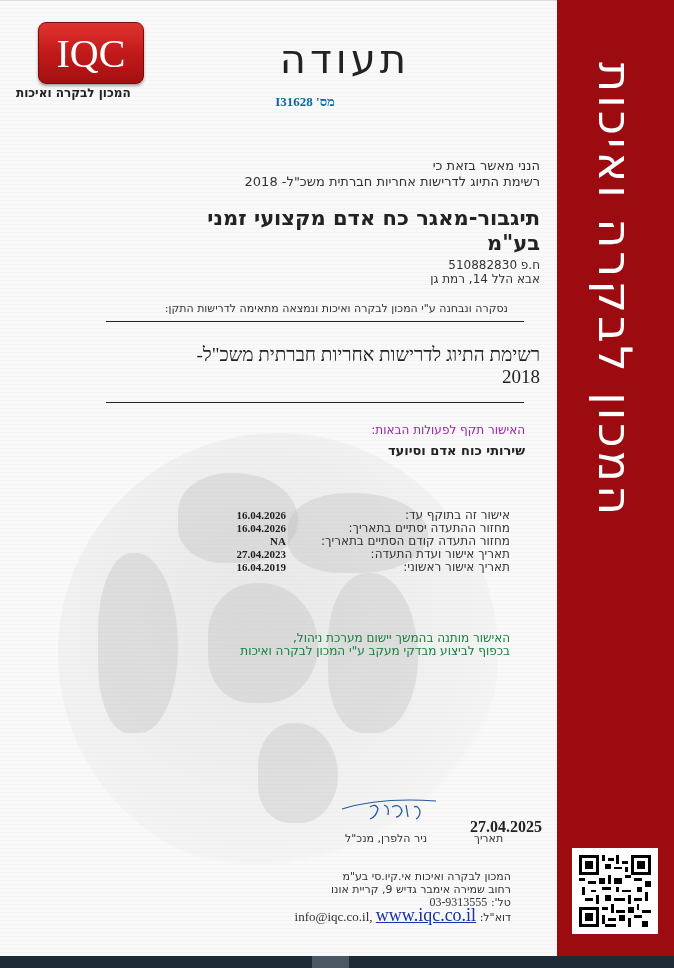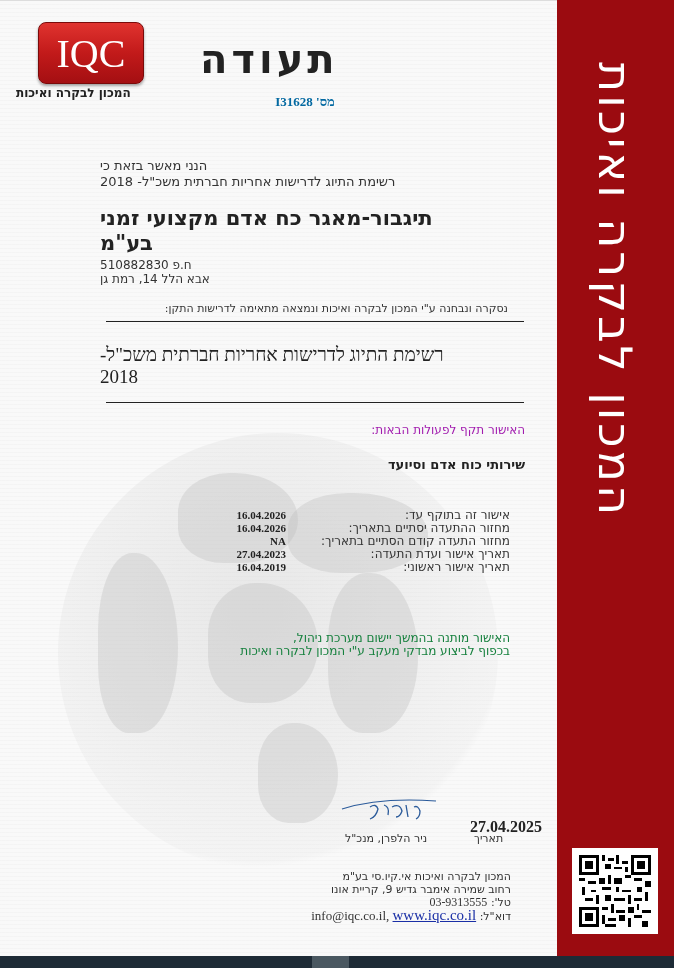--- a/index.html
+++ b/index.html
@@ -43,49 +43,49 @@
 
     .logo { position: absolute; left: 21px; top: 22px; width: 106px; height: 62px; padding-left: 17px; }
     .logo-box {
       width: 104px; height: 60px; border-radius: 8px;
       background: linear-gradient(180deg, #e0332f 0%, #c21a1a 50%, #a40f12 100%);
       border: 1px solid #7a0a0a; box-shadow: 0 2px 3px rgba(0,0,0,0.35);
       color: #fff; font-family: "Liberation Serif", serif; font-size: 40px;
       display: flex; align-items: center; justify-content: center; letter-spacing: 0px;
     }
     .logo-sub { position: absolute; left: 16px; top: 86px; font-size: 12px; font-weight: bold; color: #222; direction: rtl; white-space: nowrap; }
-    .title { position: absolute; left: 200px; top: 36px; width: 210px; text-align: left; font-family: "DejaVu Sans", sans-serif; font-weight: bold; font-size: 40px; color: #222; letter-spacing: 4px; }
+    .title { position: absolute; left: 200px; top: 36px; width: 210px; text-align: right; font-family: "DejaVu Sans", sans-serif; font-weight: normal; font-size: 40px; color: #222; letter-spacing: 4px; }
     .cert-no { position: absolute; left: 200px; top: 94px; width: 210px; text-align: center; font-family: "Liberation Serif", serif; font-size: 13px; color: #0369a1; font-weight: bold; direction: rtl; }
 
-    .center-block { position: absolute; left: 100px; width: 440px; text-align: left; direction: rtl; }
+    .center-block { position: absolute; left: 100px; width: 440px; text-align: right; direction: rtl; }
     .intro { top: 158px; font-size: 13px; line-height: 16px; color: #333; }
     .company { top: 206px; font-size: 21px; font-weight: bold; line-height: 25px; color: #222; }
     .reg { top: 258px; font-size: 12px; line-height: 14px; color: #333; }
     .examined { position: absolute; left: 100px; top: 302px; width: 408px; text-align: right; direction: rtl; font-size: 11px; color: #333; }
     .hr { position: absolute; left: 106px; width: 418px; height: 1px; background: #222; }
     .standard { top: 344px; font-family: "Liberation Serif", serif; font-size: 19px; line-height: 22px; color: #222; }
     .standard .yr { font-weight: normal; }
     .valid-for { position: absolute; left: 100px; top: 423px; width: 425px; text-align: right; direction: rtl; font-size: 12px; color: #a21caf; }
-    .scope { position: absolute; left: 100px; top: 443px; width: 425px; text-align: right; direction: rtl; font-size: 13px; font-weight: bold; color: #222; margin-top: 14px; }
+    .scope { position: absolute; left: 100px; top: 443px; width: 425px; text-align: right; direction: rtl; font-size: 13px; font-weight: bold; color: #222; }
 
     .dates { position: absolute; left: 220px; top: 509px; width: 290px; font-size: 12px; }
     .date-row { position: relative; height: 13px; line-height: 13px; }
     .date-row .lbl { position: absolute; right: 0; direction: rtl; color: #333; white-space: nowrap; text-align: right; }
     .date-row .val { position: absolute; left: 0; width: 66px; text-align: right; font-family: "Liberation Serif", serif; font-weight: bold; color: #222; font-size: 11px; }
 
     .condition { position: absolute; left: 100px; top: 632px; width: 410px; text-align: right; direction: rtl; font-size: 12px; line-height: 13px; color: #15803d; }
 
     .signature { position: absolute; left: 340px; top: 795px; width: 100px; height: 28px; }
     .sign-date { position: absolute; left: 470px; top: 818px; font-family: "Liberation Serif", serif; font-weight: bold; font-size: 16px; color: #222; }
     .sign-date-lbl { position: absolute; left: 474px; top: 832px; font-size: 11px; color: #333; direction: rtl; }
     .signer { position: absolute; left: 345px; top: 832px; font-size: 11px; color: #333; direction: rtl; white-space: nowrap; }
 
     .footer { position: absolute; left: 280px; top: 870px; width: 231px; text-align: right; direction: rtl; font-size: 11px; line-height: 13px; color: #333; }
     .footer .line { white-space: nowrap; }
-    .footer a { color: #1a2fa6; text-decoration: underline; font-family: "Liberation Serif", serif; font-size: 15px; }
+    .footer a { color: #1a2fa6; text-decoration: underline; font-family: "Liberation Serif", serif; font-size: 18px; }
     .footer .email { font-family: "Liberation Serif", serif; font-size: 13px; }
     .footer .phone { font-family: "Liberation Serif", serif; font-size: 12px; }
   </style>
 </head>
 <body>
 
 <div class="paper">
   <div class="globe">
     <div class="land" style="left:120px;top:40px;width:120px;height:90px;"></div>
     <div class="land" style="left:230px;top:60px;width:140px;height:80px;"></div>

